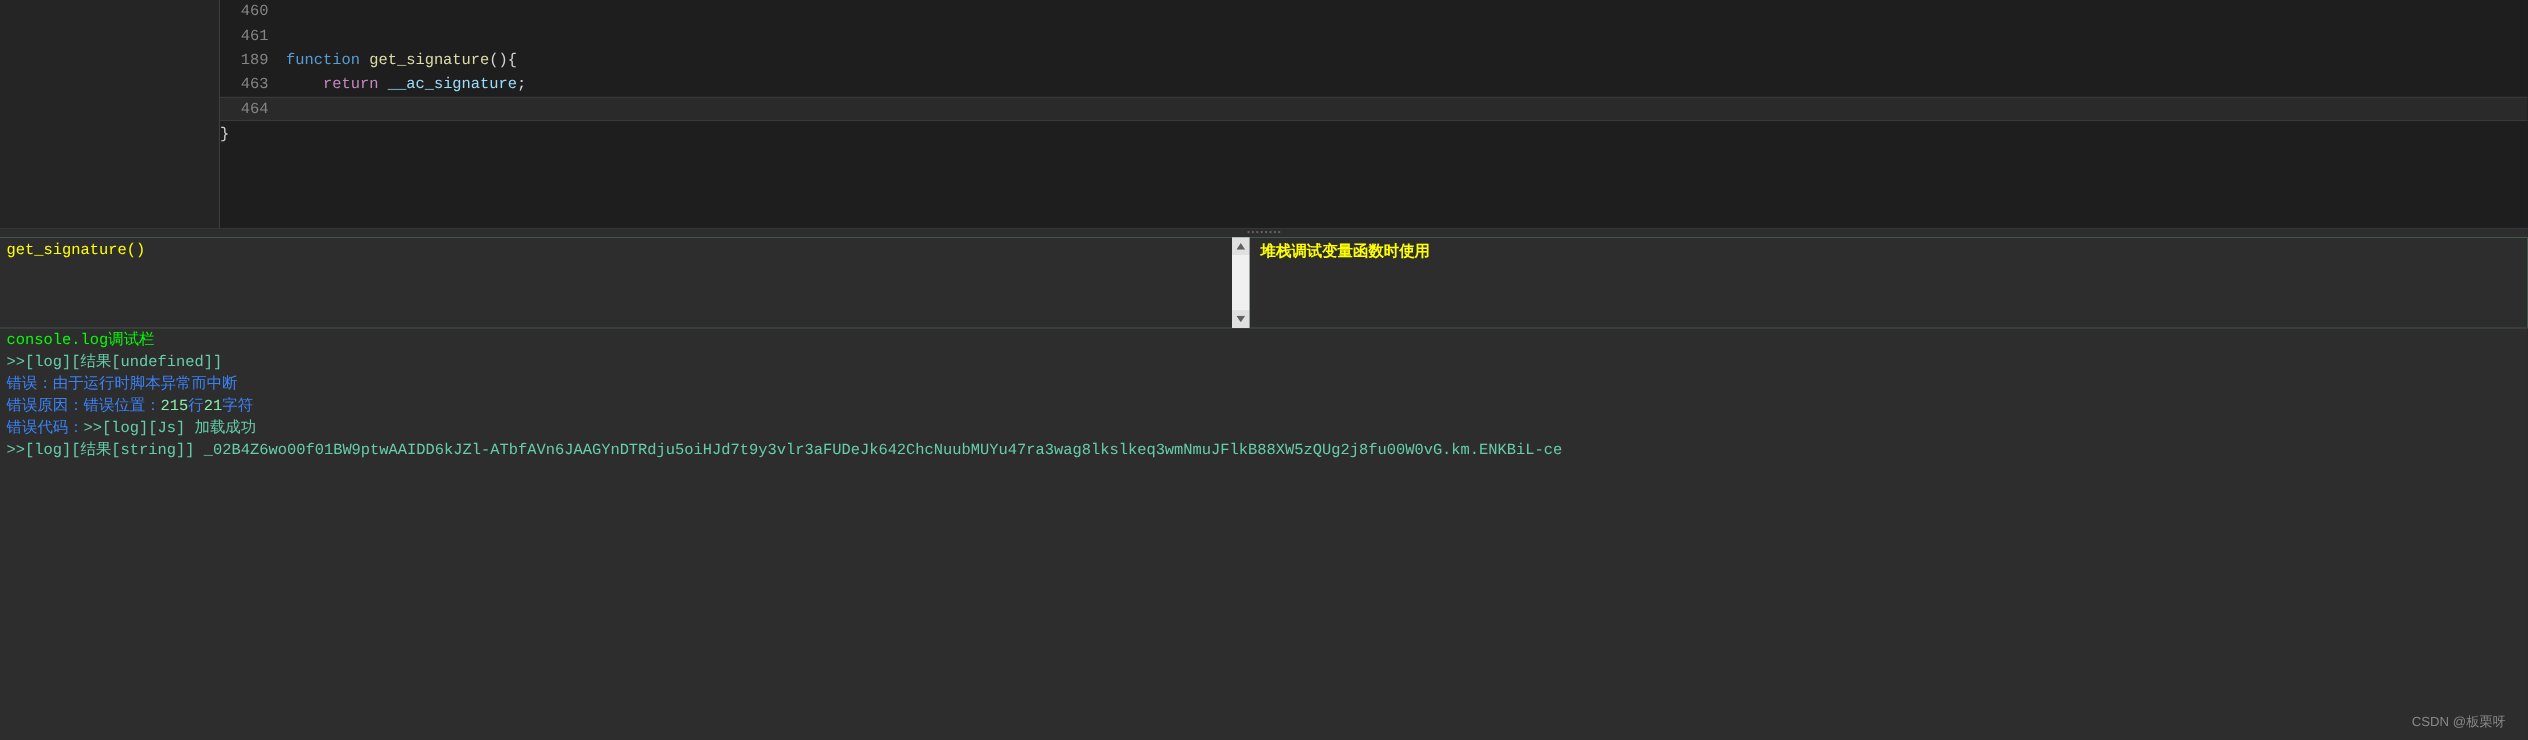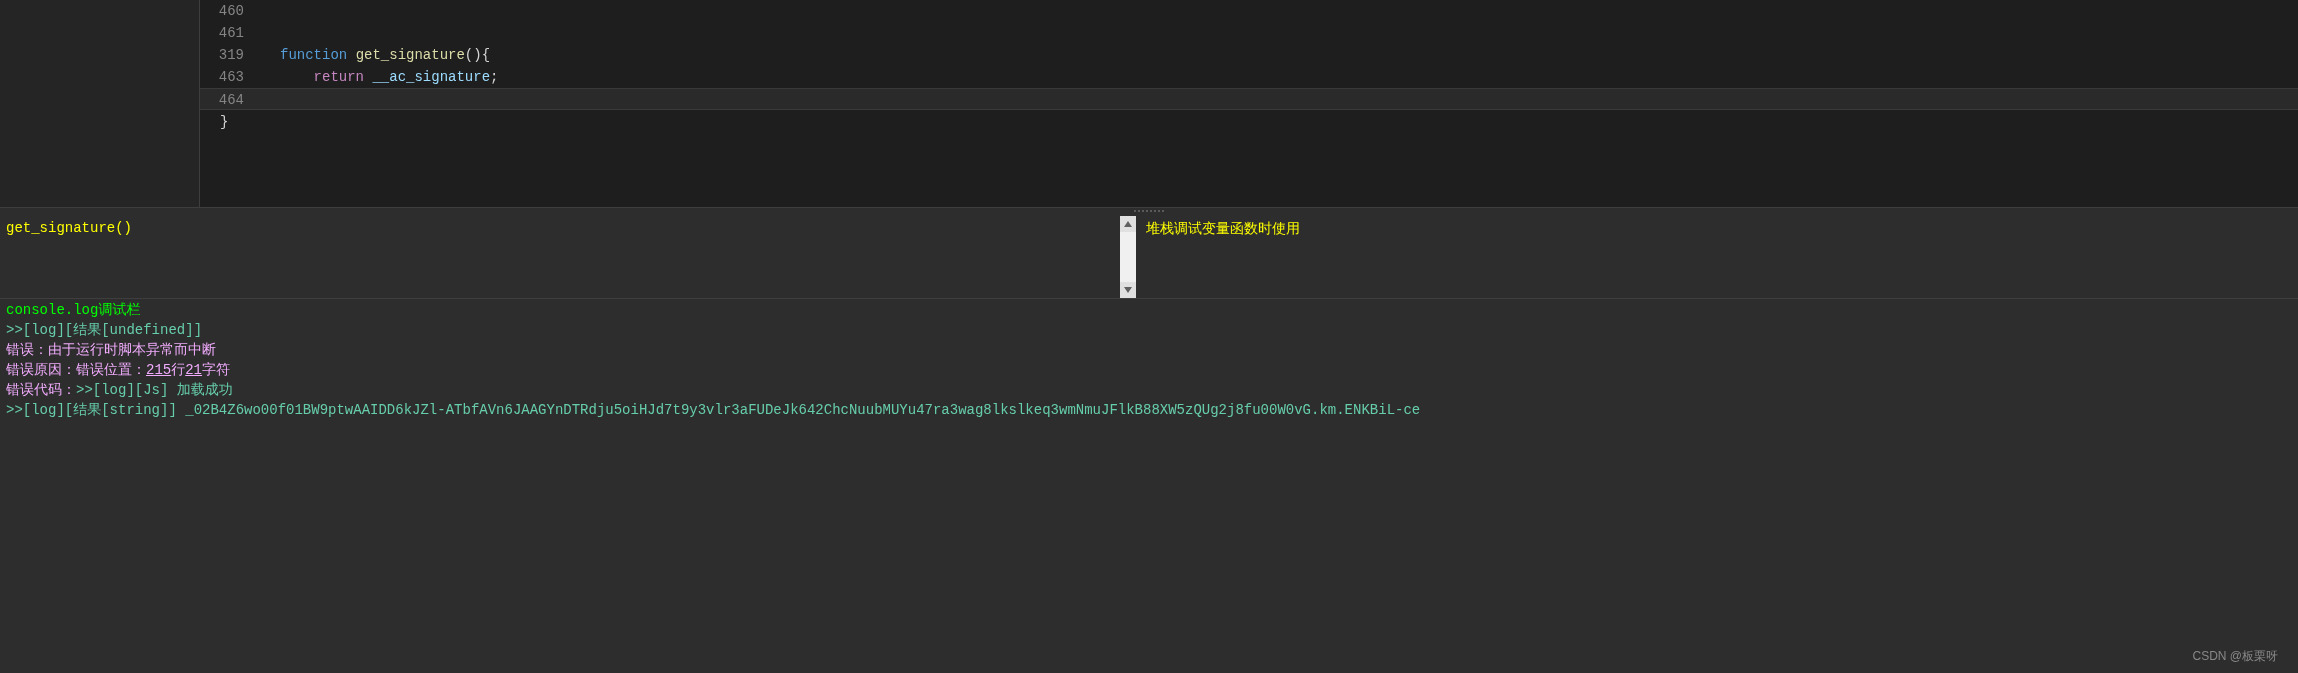--- a/index.html
+++ b/index.html
@@ -49,21 +49,20 @@
       padding-right: 16px;
       color: #858585;
       user-select: none;
       flex-shrink: 0;
     }
     
     .code-content {
       flex: 1;
       white-space: pre;
       color: #d4d4d4;
-      margin-left: 20px;
     }
     
     .highlighted-line {
       background: #2a2a2a;
       border-top: 1px solid #3a3a3a;
       border-bottom: 1px solid #3a3a3a;
       flex-direction: column;
     }
     
     .keyword {
@@ -153,20 +152,21 @@
       width: 100%;
       background: #f0f0f0;
     }
     
     .info-area {
       flex: 1;
       background: #2d2d2d;
       padding: 4px 10px;
       font-size: 14px;
       color: #ffff00;
+      font-weight: bold;
     }
     
     .console-panel {
       background: #2d2d2d;
       padding: 1px 6px;
       font-size: 14px;
       line-height: 20px;
       height: 333px;
       overflow: hidden;
       border-top: 1px solid #3e3e3e;
@@ -179,27 +179,26 @@
     .console-line {
       white-space: nowrap;
     }
     
     .log-prefix {
       color: #66cdaa;
       font-family: Liberation Mono, monospace;
     }
     
     .error-text {
-      color: #f0abfc;
+      color: #3b82f6;
       text-align: right;
     }
     
     .error-line-text {
-      color: #f0abfc;
-      text-decoration: underline;
+      color: #86efac;
     }
     
     .log-result {
       color: #66cdaa;
     }
     
     .watermark {
       position: fixed;
       bottom: 8px;
       right: 20px;
@@ -216,21 +215,21 @@
   <div class="code-area">
     <div class="code-line">
       <span class="line-number">460</span>
       <span class="code-content"></span>
     </div>
     <div class="code-line">
       <span class="line-number">461</span>
       <span class="code-content"></span>
     </div>
     <div class="code-line">
-      <span class="line-number">319</span>
+      <span class="line-number">189</span>
       <span class="code-content"><span class="keyword">function</span><span> </span><span class="function-name">get_signature</span><span class="punctuation">(){</span></span>
     </div>
     <div class="code-line">
       <span class="line-number">463</span>
       <span class="code-content"><span>    </span><span class="return-keyword">return</span><span> </span><span class="identifier">__ac_signature</span><span class="punctuation">;</span></span>
     </div>
     <div class="code-line highlighted-line">
       <span class="line-number">464</span>
       <span class="code-content"><span class="punctuation">}</span></span>
     </div>

